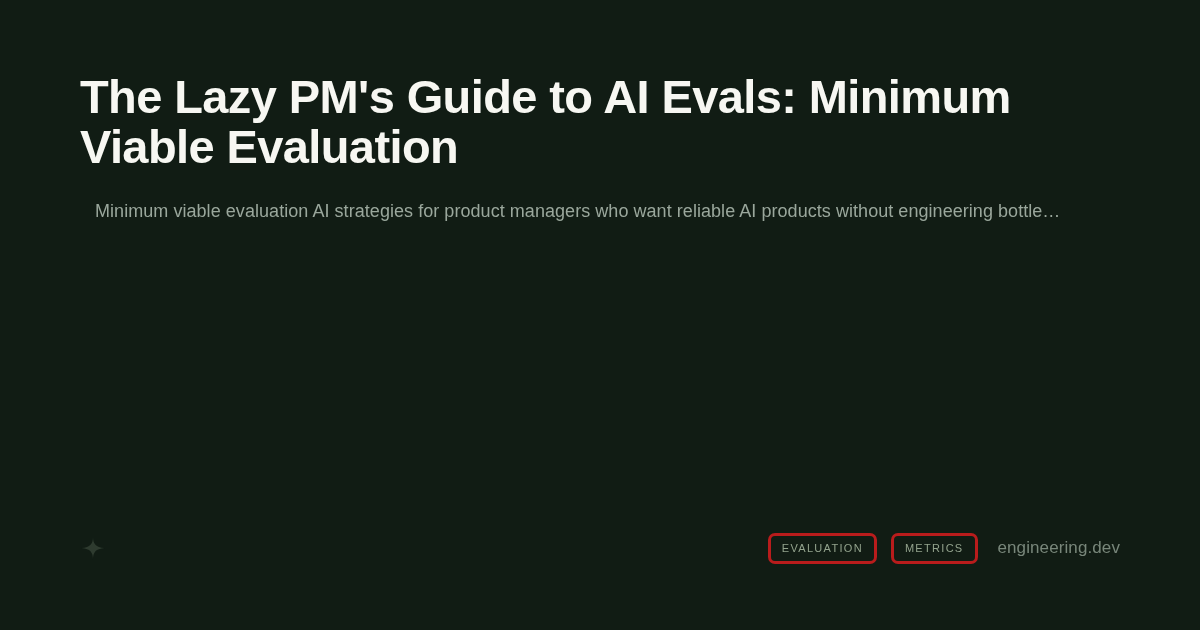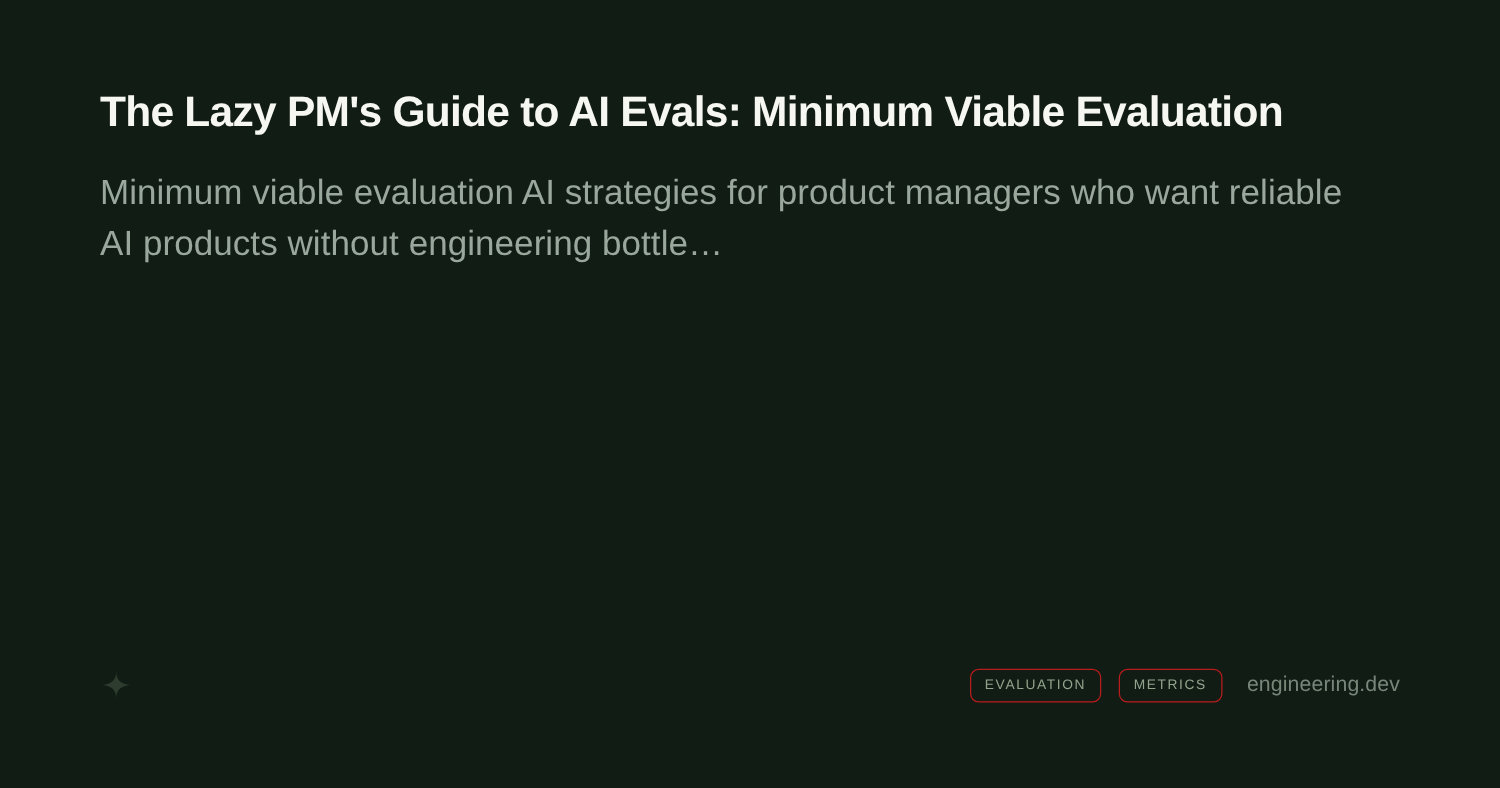--- a/index.html
+++ b/index.html
@@ -21,30 +21,30 @@
     background: #111c14;
   }
   .content {
     position: absolute;
     left: 80px;
     top: 72px;
     width: 1010px;
   }
   .title {
     margin: 0;
-    font-size: 34px;
+    font-size: 47px;
     line-height: 1.06;
     font-weight: 700;
     letter-spacing: -0.6px;
     color: #f7f7f2;
     max-width: 990px;
   }
   .subtitle {
-    margin: 26px 0 0 0;
-    font-size: 28px;
+    margin: 26px 0 0 15px;
+    font-size: 18px;
     line-height: 1.45;
     font-weight: 400;
     color: #9aa79c;
     max-width: 1030px;
     letter-spacing: 0.05px;
   }
   .footer {
     position: absolute;
     left: 80px;
     right: 80px;
@@ -64,21 +64,21 @@
     display: flex;
     align-items: center;
     gap: 14px;
   }
   .tag {
     display: inline-flex;
     align-items: center;
     justify-content: center;
     height: 25px;
     padding: 0 11px;
-    border: 1px solid #b91c1c;
+    border: 3px solid #b91c1c;
     border-radius: 7px;
     font-size: 11px;
     letter-spacing: 1.3px;
     color: #93a38d;
     font-weight: 400;
     white-space: nowrap;
   }
   .site {
     font-size: 17px;
     color: #78867a;

